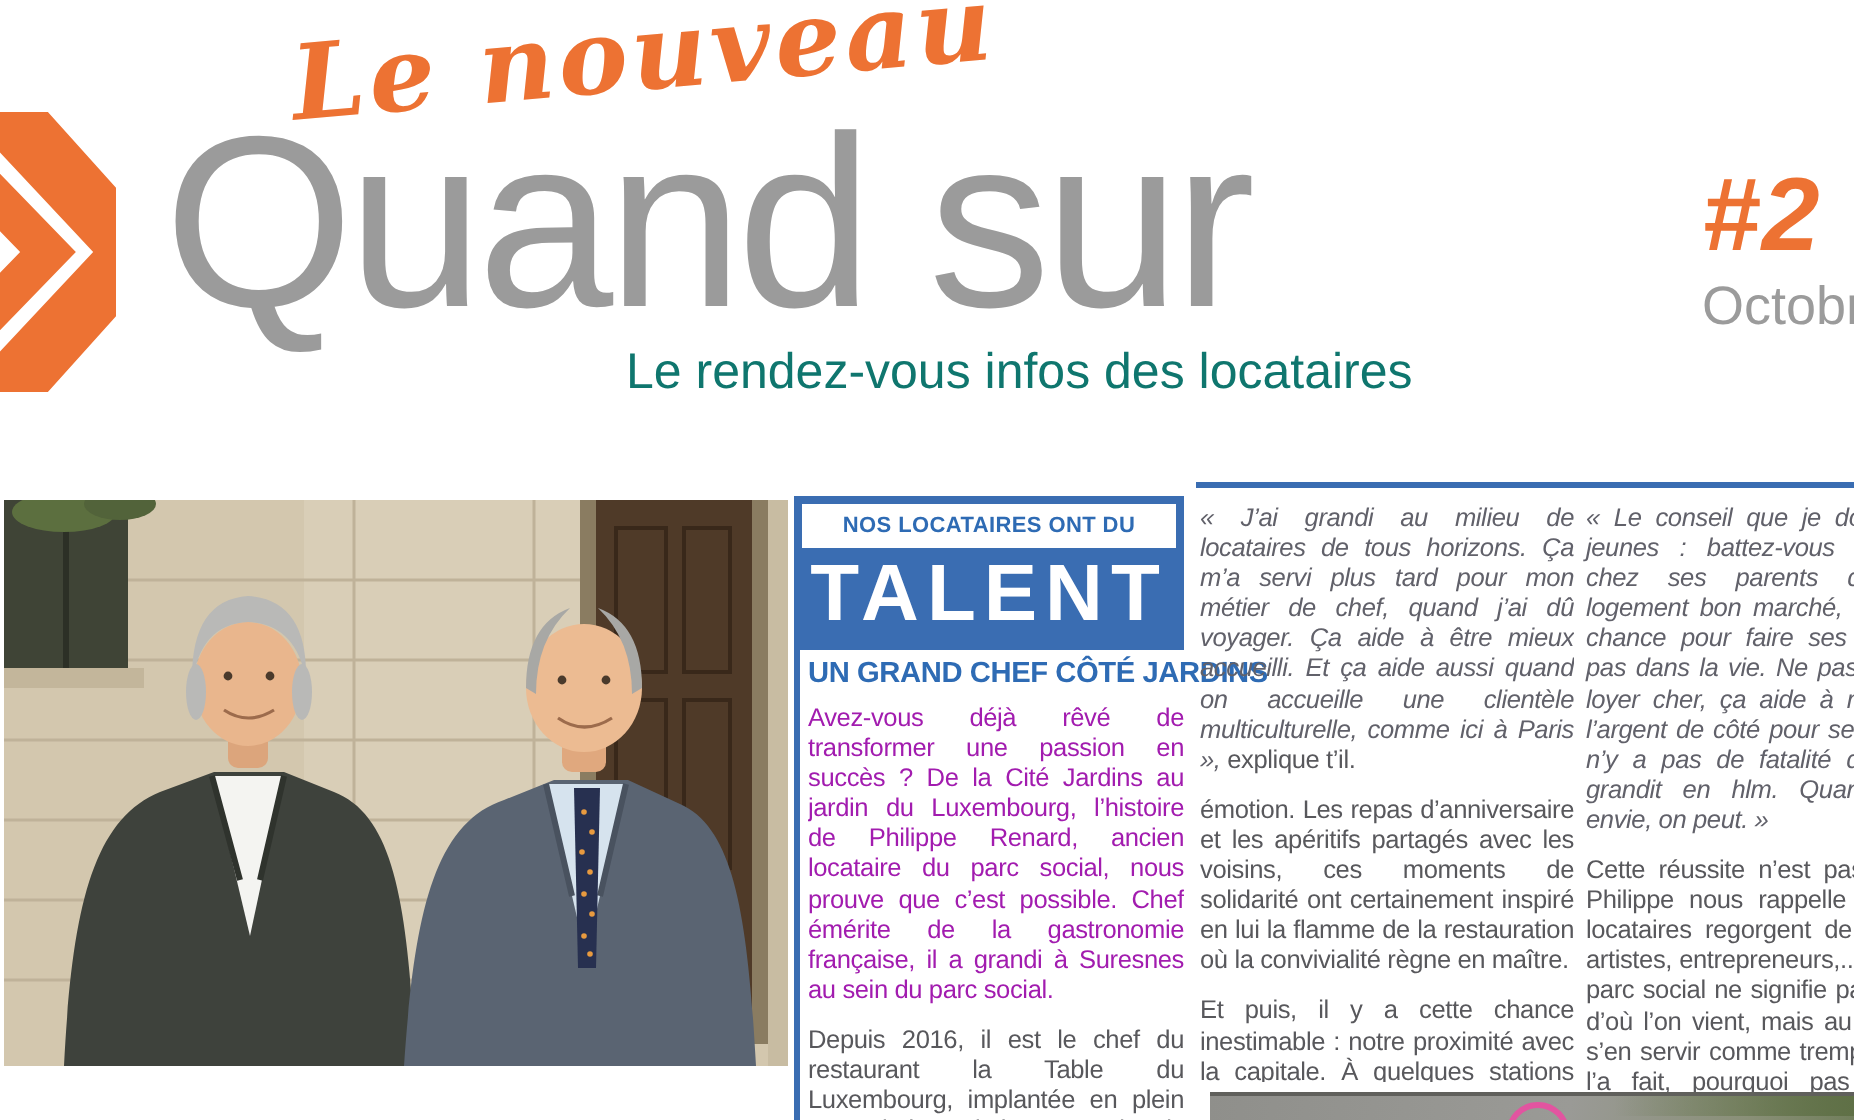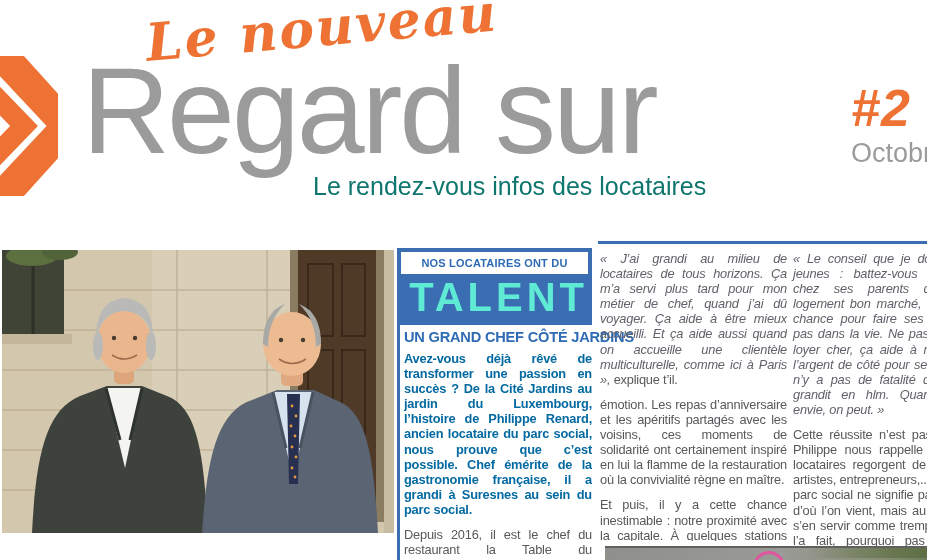--- a/index.html
+++ b/index.html
@@ -20,29 +20,29 @@
         color:#ed7233;letter-spacing:1px;}
   .issue-month{font-size:27px;color:#9b9b9b;margin-top:4px;}
   
   .top-rule{position:absolute;left:598px;top:241px;width:329px;height:3px;background:#3a6db2;}
   .col1-rule{position:absolute;left:397px;top:322px;width:3px;height:238px;background:#3a6db2;}
   
   .talent-box{position:absolute;left:397px;top:248px;width:195px;height:77px;
         background:#3a6db2;box-sizing:border-box;padding:4px;}
   .kicker{background:#fff;color:#2e6bb4;font-weight:bold;font-size:11px;
         text-align:center;line-height:22px;height:22px;letter-spacing:0.2px;}
-  .banner-word{color:#5eead4;font-weight:bold;font-size:40px;text-align:right;
+  .banner-word{color:#ffffff;font-weight:bold;font-size:40px;text-align:center;
         letter-spacing:4px;line-height:46px;}
   .headline{position:absolute;left:404px;top:329px;width:188px;color:#2e6bb4;
         font-weight:bold;font-size:14.6px;letter-spacing:-0.2px;white-space:nowrap;}
   
   .col{position:absolute;font-size:12.8px;line-height:1.18;color:#58585c;
         text-align:justify;letter-spacing:-0.2px;}
   .col p{margin:0 0 10px 0;}
-  .col .lead{font-weight:bold;color:#0369a1;}
+  .col .lead{font-weight:normal;color:#a21caf;}
   .col .quote{font-style:italic;color:#61616a;}
   .col1-text{left:404px;top:351px;width:188px;height:209px;overflow:hidden;}
   .col2-text{left:600px;top:251px;width:187px;height:290px;overflow:hidden;}
   .col3-text{left:793px;top:251px;width:186px;height:290px;}
   
   .main-photo{position:absolute;left:2px;top:250px;width:392px;height:283px;overflow:hidden;}
   .bottom-photo{position:absolute;left:605px;top:546px;width:322px;height:40px;
         background:linear-gradient(100deg,#8f8f8b 0%,#9a9a96 55%,#8a9078 82%,#6f7d59 100%);
         border-top:2px solid #60605c;}
   .pink-circle{position:absolute;left:148px;top:3px;width:26px;height:26px;
@@ -55,21 +55,21 @@
 
 <div class="page">
 
   <svg class="chevron" width="58" height="140" viewBox="0 0 58 140">
     <path d="M -34 -30 L 56 70 L -34 170" fill="none" stroke="#ed7233" stroke-width="46"></path>
     <path d="M -36 -8 L 37 70 L -36 148" fill="none" stroke="#ffffff" stroke-width="14"></path>
     <path d="M -38 6 L 24 70 L -38 134" fill="none" stroke="#ed7233" stroke-width="20"></path>
   </svg>
 
   <div class="script-title">Le nouveau</div>
-  <div class="main-title">Regard sur</div>
+  <div class="main-title">Quand sur</div>
   <div class="tagline">Le rendez-vous infos des locataires</div>
 
   <div class="issue">
     <div class="issue-number">#2</div>
     <div class="issue-month">Octobre</div>
   </div>
 
   <div class="top-rule"></div>
   <div class="col1-rule"></div>
 

